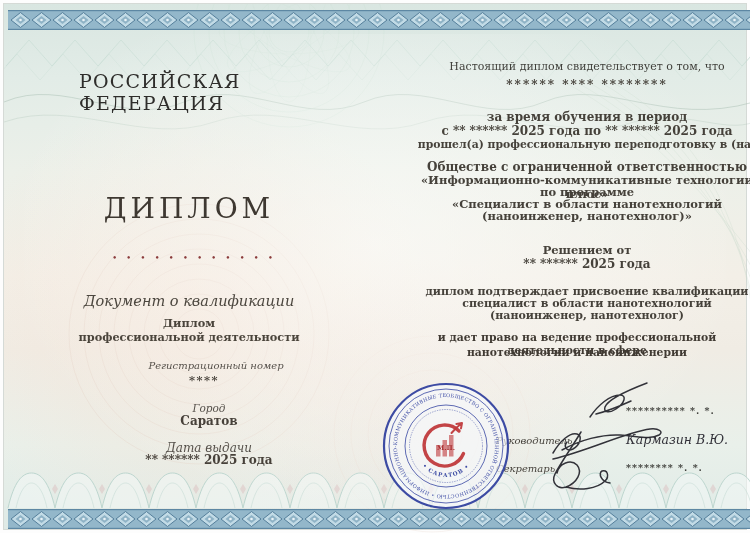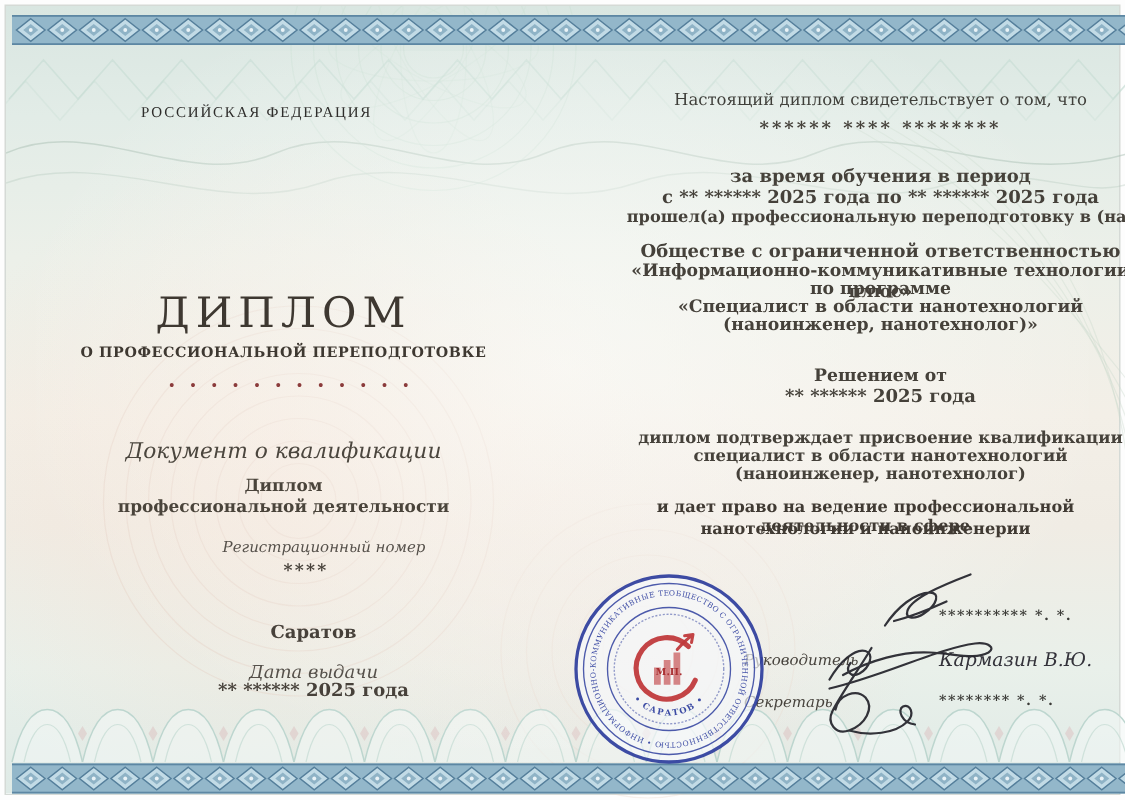--- a/index.html
+++ b/index.html
@@ -8,21 +8,21 @@
     radial-gradient(circle at 26% 62%, rgba(246,226,212,.55), rgba(246,226,212,0) 38%),
     radial-gradient(circle at 57% 83%, rgba(243,226,217,.5), rgba(243,226,217,0) 30%),
     linear-gradient(180deg,#d9e6e1 0%,#e2ece7 14%,#ecf0e9 32%,#f3efe7 52%,#f0ece4 66%,#e9f0ea 84%,#dfeae6 100%);
     box-shadow:0 0 0 1px #d5dad6;}
   .overlay-light{position:absolute;inset:30px 20px 30px 20px;pointer-events:none;
     background:radial-gradient(ellipse at 50% 45%, rgba(253,253,251,.6) 0%, rgba(253,253,251,.25) 48%, rgba(253,253,251,0) 75%);}
   svg{display:block;}
   #decor,#sigs{position:absolute;left:0;top:0;pointer-events:none;}
   .t{position:absolute;color:#403a33;}
   .ctr{text-align:center;}
-  .country{left:90px;top:66px;width:240px;font-size:10px;letter-spacing:1.2px;color:#2e2d2b;font-family:Liberation Serif, serif;}
+  .country{left:75px;top:66px;width:240px;font-size:19px;letter-spacing:1.2px;color:#2e2d2b;}
   .title{left:30px;top:188px;width:310px;font-size:28px;letter-spacing:4px;color:#3e3831;}
   .subtitle{left:30px;top:226px;width:310px;font-size:9.5px;font-weight:bold;letter-spacing:.4px;color:#3e3831;}
   .dots{left:40px;top:249px;width:300px;font-size:9px;letter-spacing:3px;color:#8b3b3b;}
   .qualdoc{left:30px;top:289px;width:310px;font-style:italic;font-size:14.5px;color:#4b463e;}
   .grant{left:20px;top:313px;width:330px;font-size:11.3px;font-weight:bold;line-height:13.5px;color:#4a443b;}
   .lbl{font-style:italic;font-size:10px;color:#55504a;}
   .val{font-weight:bold;font-size:11.5px;color:#47413a;}
   .reglbl{left:52px;top:356px;width:320px;}
   .regval{left:40px;top:369px;width:320px;letter-spacing:1.5px;}
   .citylbl{left:45px;top:398px;width:320px;font-size:10.5px;}
@@ -354,29 +354,29 @@
       <circle cx="730.5" cy="515" r="1.3" fill="#eaf3f7"></circle>
       <polygon points="751.5,507.5 761,515 751.5,522.5 742,515" fill="#c2dbe6" stroke="#557f9b" stroke-width="1"></polygon>
       <polygon points="751.5,511 756.5,515 751.5,519 746.5,515" fill="#8fb3c6"></polygon>
       <circle cx="751.5" cy="515" r="1.3" fill="#eaf3f7"></circle>
     </svg>
 
   <div class="overlay-light"></div>
 
   <div class="t country">РОССИЙСКАЯ ФЕДЕРАЦИЯ</div>
   <div class="t title ctr">ДИПЛОМ</div>
-  <div class="t subtitle ctr">О ПРОФЕССИОНАЛЬНОЙ ПЕРЕПОДГОТОВКЕ</div>
   <div class="t dots ctr">• • • • • • • • • • • •</div>
   <div class="t qualdoc ctr">Документ о квалификации</div>
   <div class="t grant ctr">
     <div>Диплом</div>
     <div>профессиональной деятельности</div>
   </div>
   <div class="t lbl ctr reglbl">Регистрационный номер</div>
   <div class="t val ctr regval">****</div>
+  <div class="t lbl ctr citylbl">Город</div>
   <div class="t val ctr cityval">Саратов</div>
   <div class="t lbl ctr datelbl">Дата выдачи</div>
   <div class="t val ctr dateval">** ****** 2025 года</div>
 
   <div class="t rc ctr intro">Настоящий диплом свидетельствует о том, что</div>
   <div class="t rc ctr holder">****** **** ********</div>
   <div class="t rc ctr b12 p1">за время обучения в период</div>
   <div class="t rc ctr b12 p2">с ** ****** 2025 года по ** ****** 2025 года</div>
   <div class="t rc ctr b108 p3">прошел(а) профессиональную переподготовку в (на)</div>
   <div class="t rc ctr b12 o1">Обществе с ограниченной ответственностью</div>

